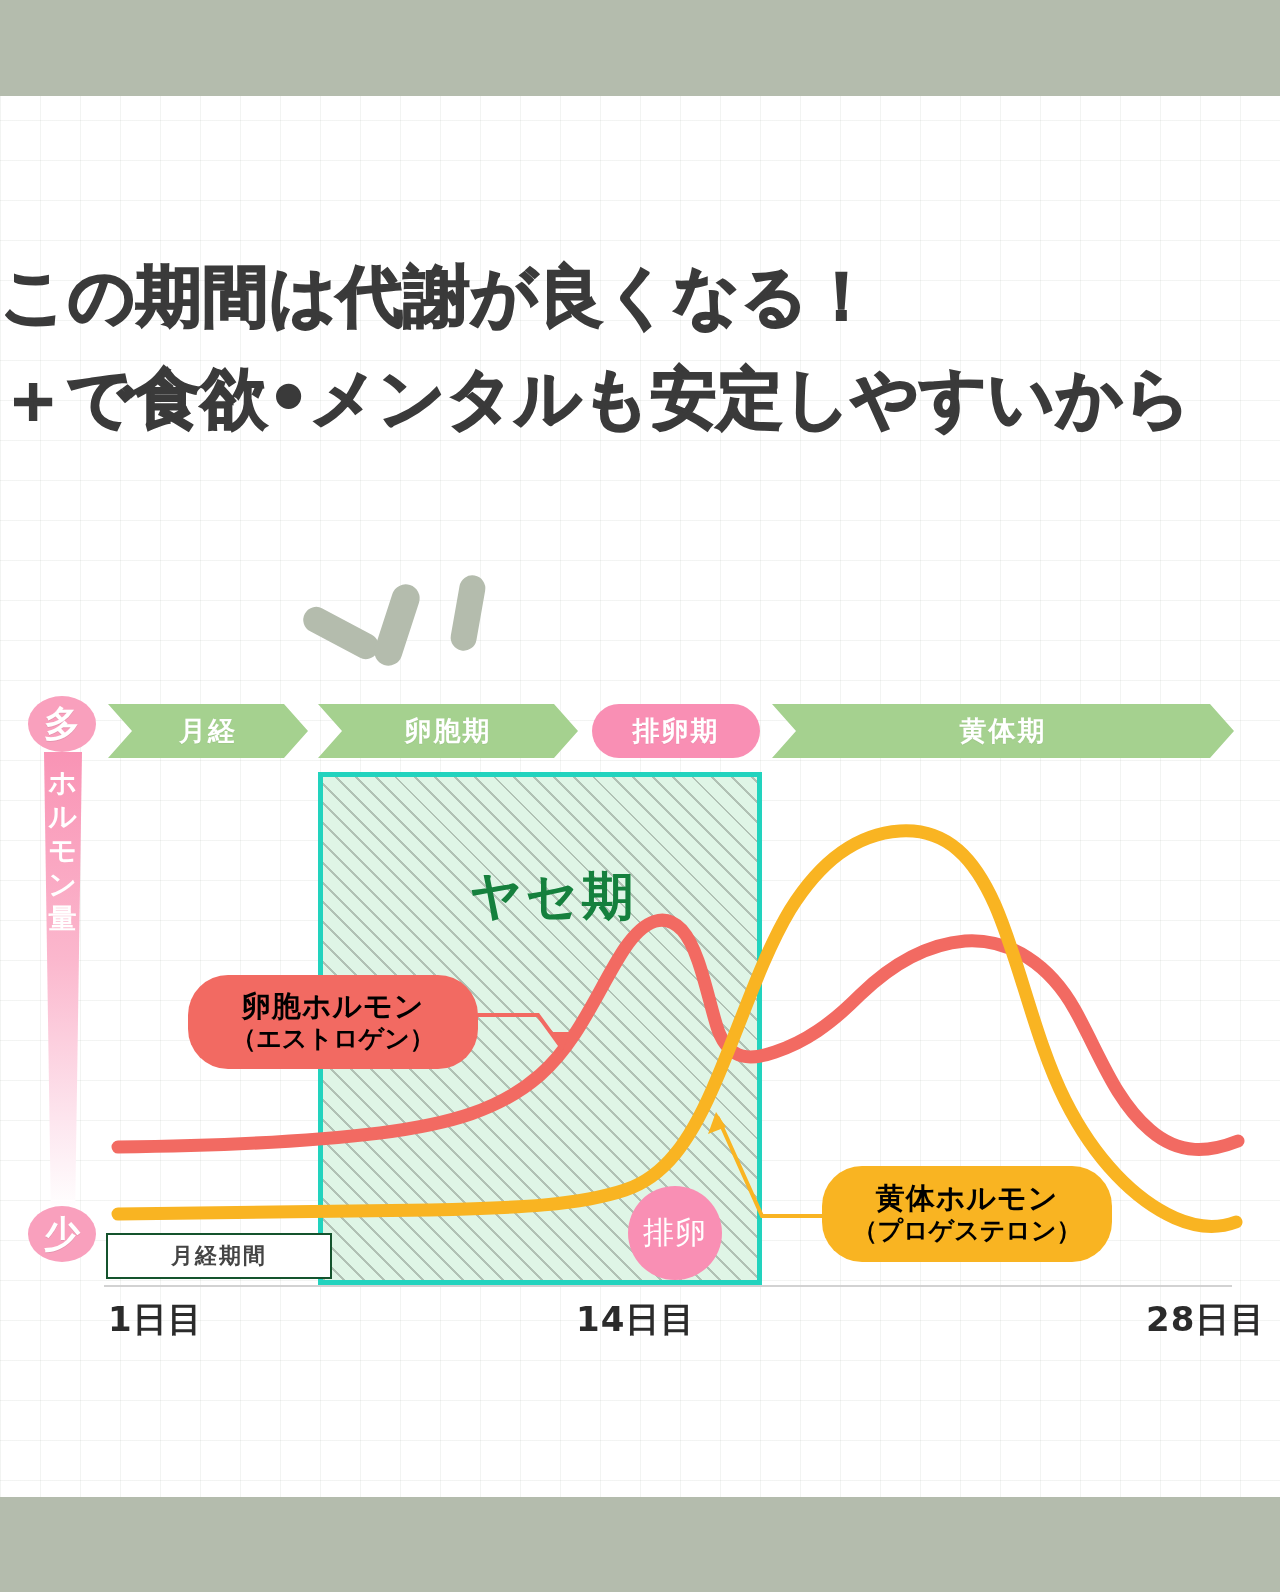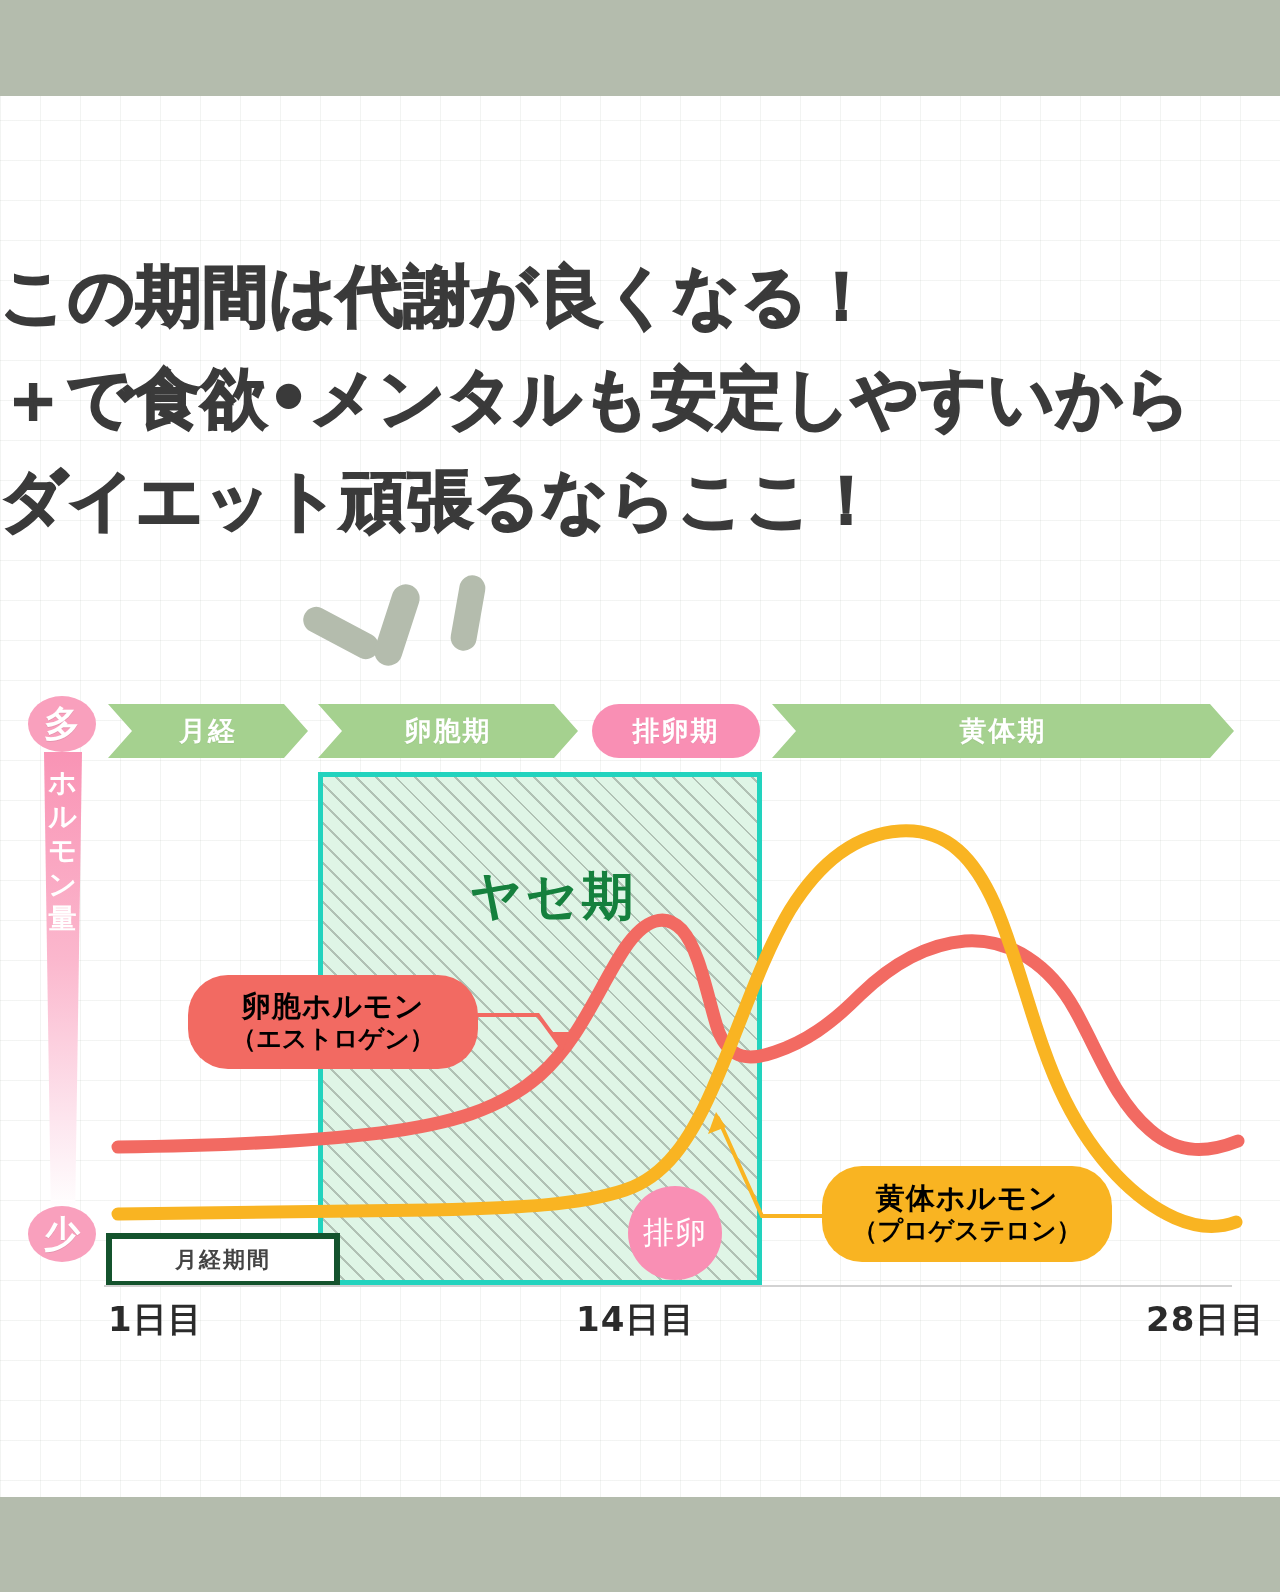--- a/index.html
+++ b/index.html
@@ -88,21 +88,21 @@
   .p2{left:318px;width:260px;}
   .p3{left:592px;width:168px;}
   .p4{left:772px;width:462px;}
 
   
   .axis-line{
     position:absolute;left:104px;top:1285px;width:1128px;height:2px;background:#d2d2d2;
   }
   .menstrual-box{
     position:absolute;left:106px;top:1233px;width:222px;height:42px;
-    border:6px solid #14532d;background:#ffffff;
+    border:2px solid #14532d;background:#ffffff;
     display:flex;align-items:center;justify-content:center;
     color:#444;font-weight:700;font-size:22px;letter-spacing:2px;
   }
   .day{
     position:absolute;top:1297px;color:#2b2b2b;font-weight:900;font-size:34px;letter-spacing:1px;
   }
   .d1{left:108px;}
   .d14{left:576px;}
   .d28{left:1146px;}
 
@@ -155,21 +155,20 @@
 <body>
 
 <div id="page"></div>
 
 <div class="band top"></div>
 <div class="band bottom"></div>
 
 <div class="headline">
   <div>この期間は代謝が良くなる！</div>
   <div>＋で食欲•メンタルも安定しやすいから</div>
-  <div>ダイエット頑張るならここ！</div>
 </div>
 
 <div class="stroke s1"></div>
 <div class="stroke s2"></div>
 <div class="stroke s3"></div>
 
 <div id="chart">
 
   <div class="axis-bubble hi">多</div>
   <div class="axis-bar"></div>

